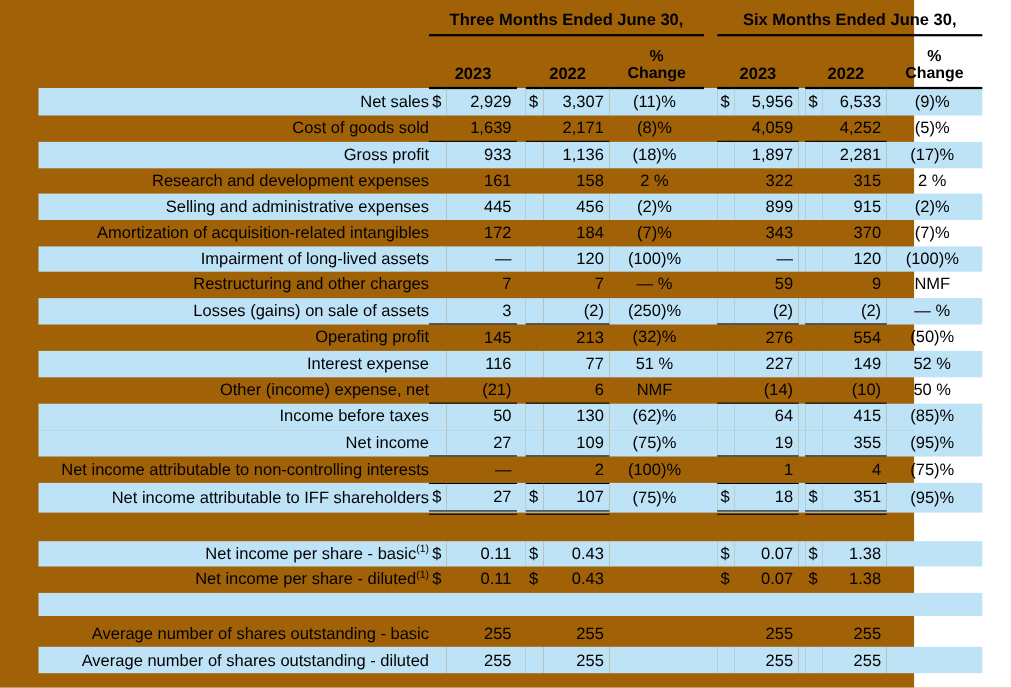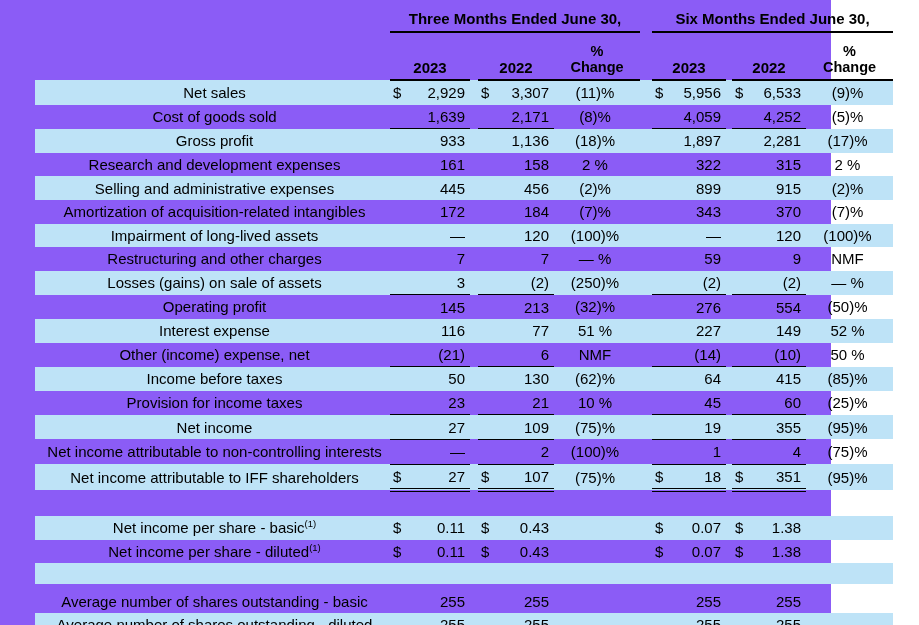--- a/index.html
+++ b/index.html
@@ -2,21 +2,21 @@
 <html style="--hl: #BEE3F7;"><head>
 <meta charset="utf-8">
 <style>
   html, body { margin: 0; padding: 0; background: #ffffff; }
   body {
     width: 919px; height: 625px;
     font-family: "Liberation Sans", sans-serif;
     color: #000;
     overflow: hidden;
   }
-  .sheet { position: relative; width: 831px; height: 625px; background: #8b5cf6; }
+  .sheet { position: relative; width: 831px; height: 625px; background: #a16207; }
 
   
   .grp {
     position: absolute; top: 10px;
     font-weight: bold; font-size: 15px;
     text-align: center; white-space: nowrap;
     border-bottom: 2.5px solid #000;
     padding-bottom: 4px;
   }
   #g3m { left: 390px; width: 250px; }
@@ -30,21 +30,21 @@
   td { padding: 0; font-size: 15px; vertical-align: middle; }
 
   
   tr.col-head td { height: 42px; vertical-align: bottom; font-weight: bold; text-align: center; padding-bottom: 3px; }
   tr.col-head td.u { border-bottom: 2px solid #000; }
   td.pc-head { white-space: pre-line; line-height: 1.15; font-size: 14.5px; }
 
   
   tbody td { height: 23.6px; line-height: 1; }
   tr.shaded td { background: var(--hl, #BEE3F7); }
-  td.lab { text-align: center; padding-left: 4px; }
+  td.lab { text-align: right; padding-left: 4px; }
   td.d { text-align: left; padding-left: 3px; }
   td.v { text-align: right; padding-right: 5px; }
   td.p { text-align: center; padding-right: 4px; }
   sup { font-size: 9.5px; line-height: 0; vertical-align: super; }
 
   tr.rule-s td.m { border-bottom: 1.5px solid #000; }
   tr.rule-d td.m { border-bottom: 4px double #000; }
 
   tr.spacer td { height: auto; }
   tr.spacer.lg td { height: 24px; }
@@ -294,36 +294,20 @@
           <td class="v m">130</td>
           <td class="p">(62)%</td>
           <td class="g"></td>
           <td class="d m"></td>
           <td class="v m">64</td>
           <td class="g"></td>
           <td class="d m"></td>
           <td class="v m">415</td>
           <td class="p">(85)%</td>
         </tr>
-        <tr class="rule-s">
-          <td class="lab"><span>Provision for income taxes</span></td>
-          <td class="d m"></td>
-          <td class="v m">23</td>
-          <td class="g"></td>
-          <td class="d m"></td>
-          <td class="v m">21</td>
-          <td class="p">10 %</td>
-          <td class="g"></td>
-          <td class="d m"></td>
-          <td class="v m">45</td>
-          <td class="g"></td>
-          <td class="d m"></td>
-          <td class="v m">60</td>
-          <td class="p">(25)%</td>
-        </tr>
         <tr class="shaded rule-s">
           <td class="lab"><span>Net income</span></td>
           <td class="d m"></td>
           <td class="v m">27</td>
           <td class="g"></td>
           <td class="d m"></td>
           <td class="v m">109</td>
           <td class="p">(75)%</td>
           <td class="g"></td>
           <td class="d m"></td>

